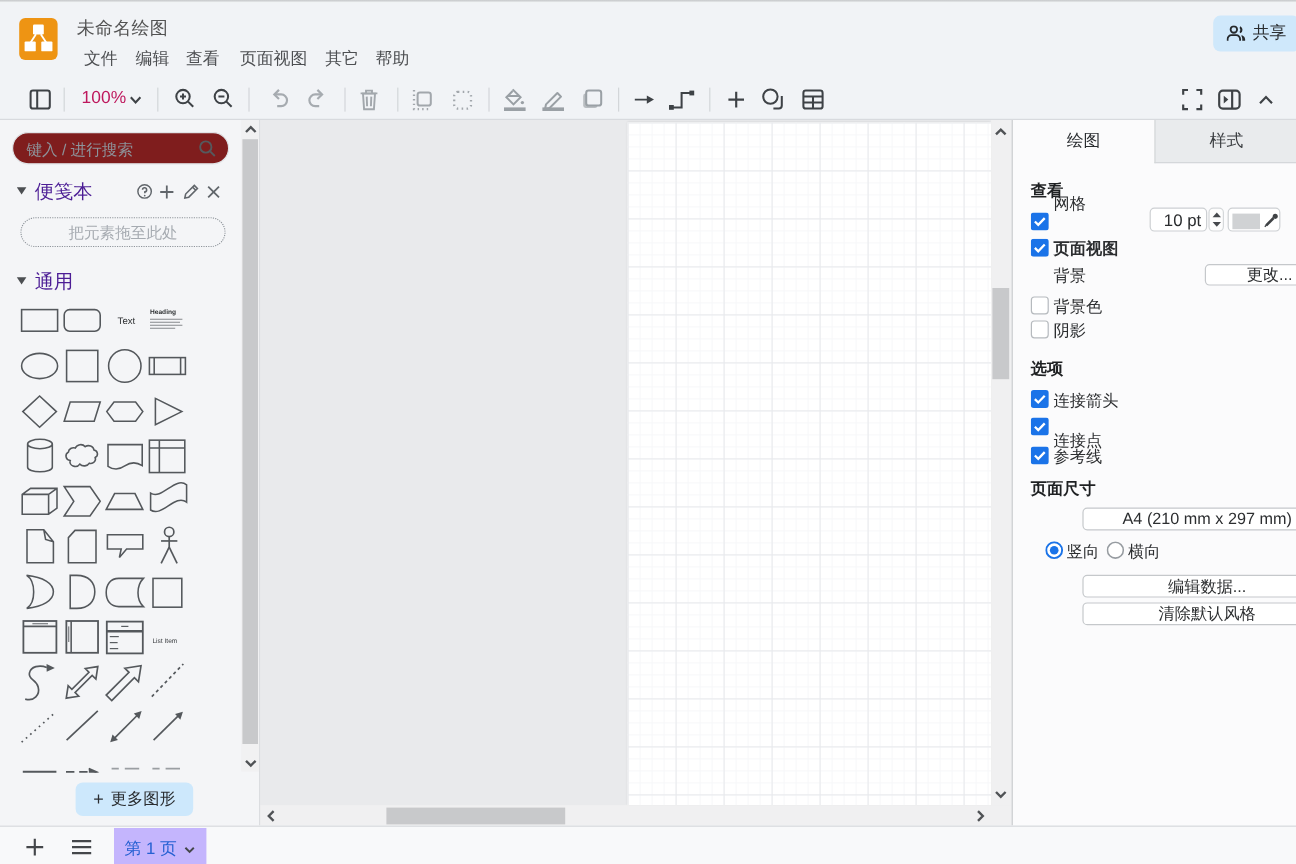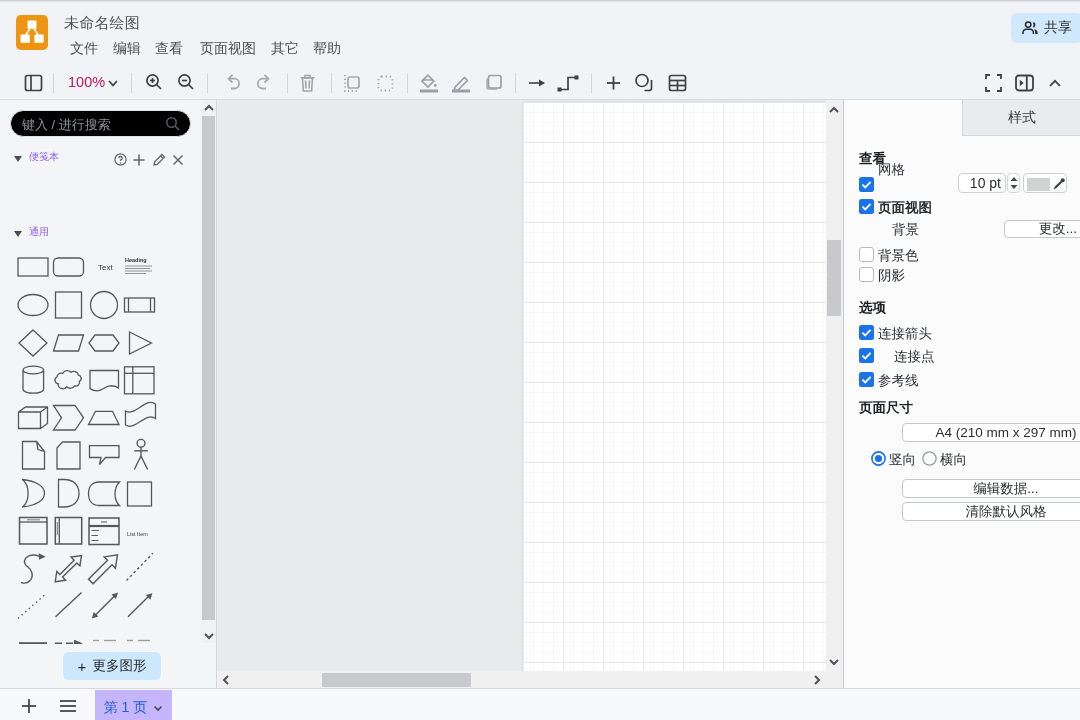--- a/index.html
+++ b/index.html
@@ -15,23 +15,23 @@
 #sharebtn { left:995px; top:11px; width:72px; height:30px; background:#cfe8fb; border-radius:6px; display:flex; align-items:center; justify-content:center; gap:5px; font-size:14px; color:#2a2d30;margin-left:16px; }
 
 #toolbar { left:0; top:66px; width:1080px; height:34px; background:#f1f3f6; border-bottom:1px solid #d8dade; }
 .tsep { position:absolute; top:7px; width:1px; height:20px; background:#d3d6d9; }
 .ticon { position:absolute; top:0; height:34px; display:flex; align-items:center; justify-content:center; }
 #zoomlabel { position:absolute; left:68px; top:8px; font-size:14.5px; color:#be185d; }
 
 #sidebar { left:0; top:100px; width:217px; height:588px; background:#f4f5f7; border-right:1px solid #d5d7da; overflow:hidden; }
 #sb-track { position:absolute; left:201px; top:0; width:15px; height:543px; background:#f1f1f2; }
 #sb-thumb { position:absolute; left:202px; top:16px; width:13px; height:504px; background:#c8c9cb; }
-#searchbox { position:absolute; left:10px; top:10px; width:181px; height:27px; background:#000000; border:1px solid #e0e2e5; border-radius:14px; }
+#searchbox { position:absolute; left:10px; top:10px; width:181px; height:27px; background:#7f1d1d; border:1px solid #e0e2e5; border-radius:14px; }
 #searchbox span { position:absolute; left:11px; top:5px; font-size:13px; color:#8d939a; }
-.sechead { position:absolute; font-size:10px; color:#8b5cf6; }
+.sechead { position:absolute; font-size:16px; color:#4c1d95; }
 .tri { position:absolute; width:0; height:0; border-left:4.5px solid transparent; border-right:4.5px solid transparent; border-top:6px solid #4c4f52; }
 #dropzone { position:absolute; left:17px; top:81px; width:171px; height:25px; border:1.6px dotted #8f959b; border-radius:14px; display:flex; align-items:center; justify-content:center; font-size:13px; color:#a6abb1; }
 #morebtn { position:absolute; left:63px; top:552px; width:98px; height:28px; background:#cde8fc; border-radius:6px; display:flex; align-items:center; justify-content:center; font-size:13.5px; color:#2a2d30; }
 
 #canvas { left:217px; top:100px; width:626px; height:588px; background:#e9eaec; }
 #page { position:absolute; left:306px; top:2px; width:303px; height:569px; background:#ffffff;
   background-image:
     linear-gradient(to right, #e7e9ec 1px, transparent 1px),
     linear-gradient(to bottom, #e7e9ec 1px, transparent 1px),
     linear-gradient(to right, #f6f7f9 1px, transparent 1px),
@@ -275,20 +275,21 @@
       <path d="M8.9 1.5 L11.5 4.1 L4.3 11.3 L1 12 L1.7 8.7 Z M7.5 2.9 L10.1 5.5" fill="none" stroke="#61666b" stroke-width="1.3"></path>
     </svg>
   <svg style="position:absolute; left:171.5px; top:53.5px;" width="12" height="12" viewBox="0 0 12 12">
       <g stroke="#61666b" stroke-width="1.5">
         <line x1="1.5" y1="1.5" x2="10.5" y2="10.5"></line>
         <line x1="10.5" y1="1.5" x2="1.5" y2="10.5"></line>
       </g>
     </svg>
   <div class="tri" style="left:14px; top:56px;"></div>
   <div class="sechead" style="left:29px; top:50px;">便笺本</div>
+  <div id="dropzone">把元素拖至此处</div>
   <div class="tri" style="left:14px; top:131px;"></div>
   <div class="sechead" style="left:29px; top:125px;">通用</div>
   <svg id="shapegrid" style="position:absolute; left:0; top:150px;" width="200" height="394" viewBox="0 0 200 394">
     <g fill="none" stroke="#54585c" stroke-width="1.3">
 
       <rect x="18" y="8" width="30" height="18"></rect>
       <rect x="53.5" y="8" width="30" height="18" rx="4.5"></rect>
 
       <ellipse cx="33" cy="55" rx="15" ry="10.5"></ellipse>
       <rect x="55.5" y="42" width="26" height="26"></rect>
@@ -404,20 +405,21 @@
     </svg>
   <svg class="abs" style="left:5px; top:574px;" width="8" height="12" viewBox="0 0 8 12">
       <path d="M6 2 L2 6 L6 10" fill="none" stroke="#505356" stroke-width="2"></path>
     </svg>
   <svg class="abs" style="left:596px; top:574px;" width="8" height="12" viewBox="0 0 8 12">
       <path d="M2 2 L6 6 L2 10" fill="none" stroke="#505356" stroke-width="2"></path>
     </svg>
 </div>
 <div class="abs" id="rpanel">
   <div id="tab-inactive">样式</div>
+  <div id="tab-active">绘图</div>
   <div class="phead" style="top:50px;">查看</div>
   <svg class="cbsvg" style="position:absolute; left:15px; top:77px;" width="15" height="15" viewBox="0 0 15 15">
       <rect width="15" height="15" rx="2.5" fill="#1a73e8"></rect>
       <path d="M3.4 7.6 L6.2 10.4 L11.6 4.8" fill="none" stroke="#fff" stroke-width="1.9"></path>
     </svg>
   <div class="cblabel" style="top:61px;">网格</div>
   <div style="position:absolute; left:114px; top:73px; width:48px; height:20px; background:#fff; border:1px solid #cdd0d3; border-radius:4px; font-size:14px; color:#2b2d2f; text-align:right; padding-right:4px; line-height:19px;">10 pt</div>
   <div style="position:absolute; left:163px; top:73px; width:13px; height:20px; border:1px solid #d5d8da; border-radius:4px; background:#fdfdfd;"></div>
     <svg style="position:absolute; left:164px; top:74px;" width="12" height="18" viewBox="0 0 12 18">
       <path d="M2.5 7 L6 3 L9.5 7 Z" fill="#45484c"></path>
@@ -429,37 +431,37 @@
         <line x1="2.2" y1="10.8" x2="8.3" y2="4.7" stroke="#3f4245" stroke-width="2.2"></line>
         <circle cx="9.7" cy="3.3" r="2.1" fill="#3f4245"></circle>
         <line x1="1" y1="12" x2="3.5" y2="9.5" stroke="#3f4245" stroke-width="1.1"></line>
       </svg>
   </div>
   <svg class="cbsvg" style="position:absolute; left:15px; top:99px;" width="15" height="15" viewBox="0 0 15 15">
       <rect width="15" height="15" rx="2.5" fill="#1a73e8"></rect>
       <path d="M3.4 7.6 L6.2 10.4 L11.6 4.8" fill="none" stroke="#fff" stroke-width="1.9"></path>
     </svg>
   <div class="cblabel" style="top:99px;font-weight:bold;">页面视图</div>
-  <div class="cblabel" style="top:121px;margin-left:14px;">背景</div>
+  <div class="cblabel" style="top:121px;">背景</div>
   <div class="pbtn" style="left:116px; top:120px; width:108px; height:18px;">更改...</div>
   <div class="cb off" style="top:147px;"></div>
   <div class="cblabel" style="top:147px;">背景色</div>
   <div class="cb off" style="top:167px;"></div>
   <div class="cblabel" style="top:167px;">阴影</div>
   <div class="phead" style="top:199px;">选项</div>
   <svg class="cbsvg" style="position:absolute; left:15px; top:225px;" width="15" height="15" viewBox="0 0 15 15">
       <rect width="15" height="15" rx="2.5" fill="#1a73e8"></rect>
       <path d="M3.4 7.6 L6.2 10.4 L11.6 4.8" fill="none" stroke="#fff" stroke-width="1.9"></path>
     </svg>
   <div class="cblabel" style="top:225px;">连接箭头</div>
   <svg class="cbsvg" style="position:absolute; left:15px; top:248px;" width="15" height="15" viewBox="0 0 15 15">
       <rect width="15" height="15" rx="2.5" fill="#1a73e8"></rect>
       <path d="M3.4 7.6 L6.2 10.4 L11.6 4.8" fill="none" stroke="#fff" stroke-width="1.9"></path>
     </svg>
-  <div class="cblabel" style="top:248px;margin-left:16px;">连接点</div>
+  <div class="cblabel" style="top:259px;">连接点</div>
   <svg class="cbsvg" style="position:absolute; left:15px; top:272px;" width="15" height="15" viewBox="0 0 15 15">
       <rect width="15" height="15" rx="2.5" fill="#1a73e8"></rect>
       <path d="M3.4 7.6 L6.2 10.4 L11.6 4.8" fill="none" stroke="#fff" stroke-width="1.9"></path>
     </svg>
   <div class="cblabel" style="top:272px;">参考线</div>
   <div class="phead" style="top:299px;">页面尺寸</div>
   <div class="pbtn" style="left:14px; top:323px; width:208px; height:19px;">
       <span>A4 (210 mm x 297 mm)</span>
     <svg style="position:absolute; right:6px; top:6px;" width="11" height="8" viewBox="0 0 11 8">
         <path d="M1.5 1.5 L5.5 5.5 L9.5 1.5" fill="none" stroke="#55585c" stroke-width="1.5"></path>

